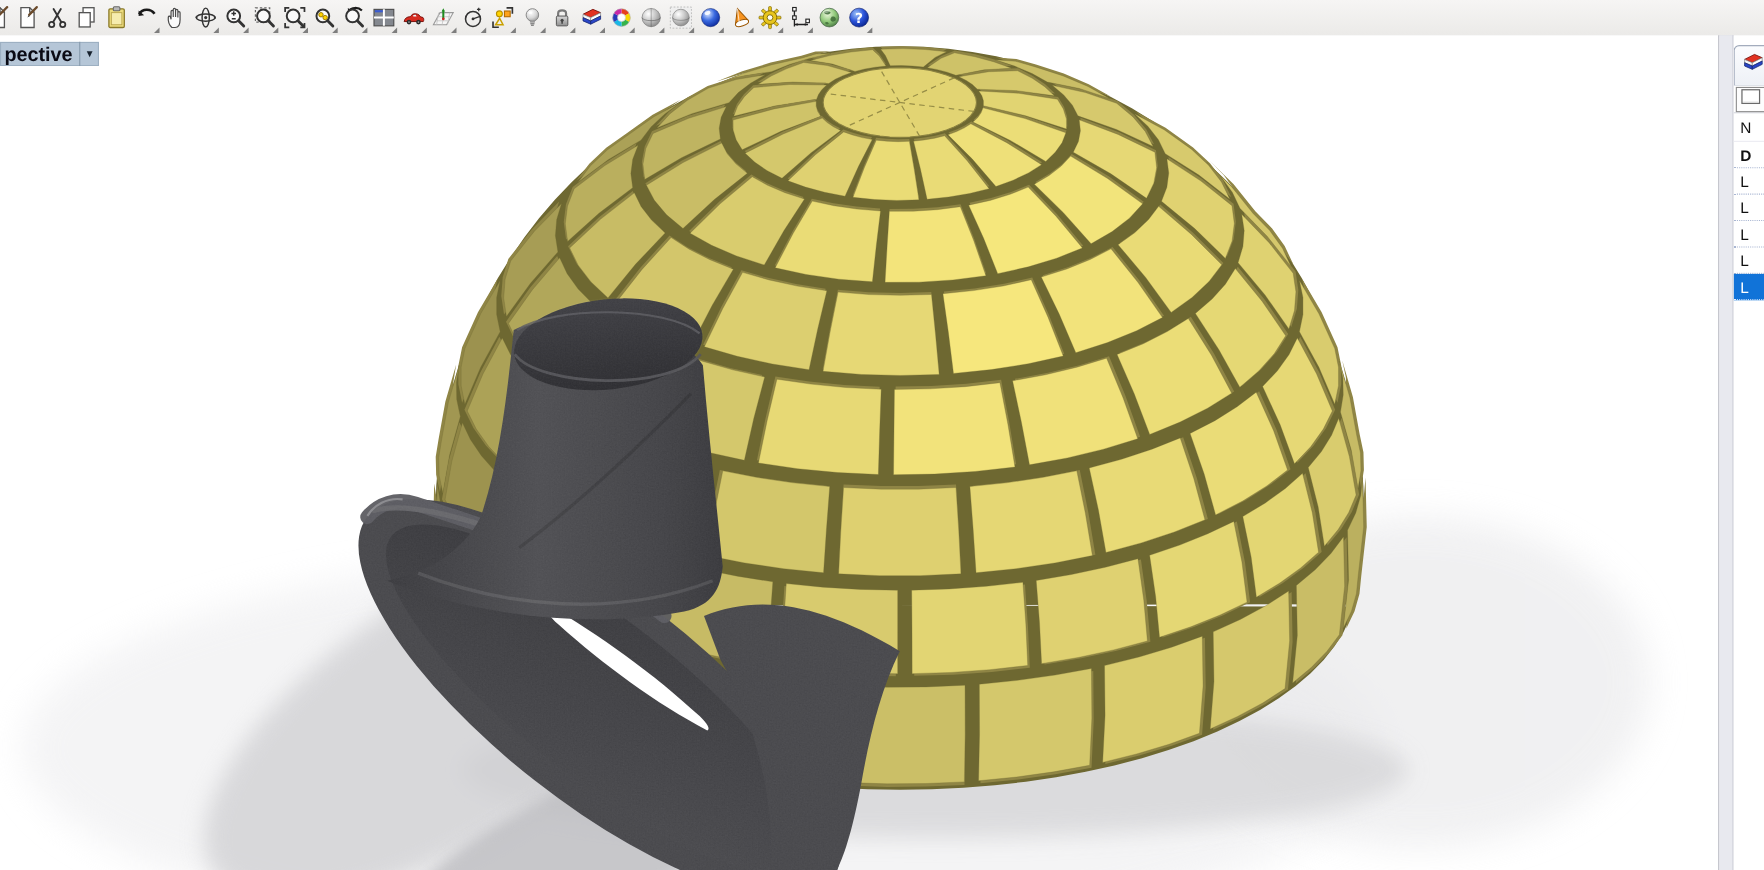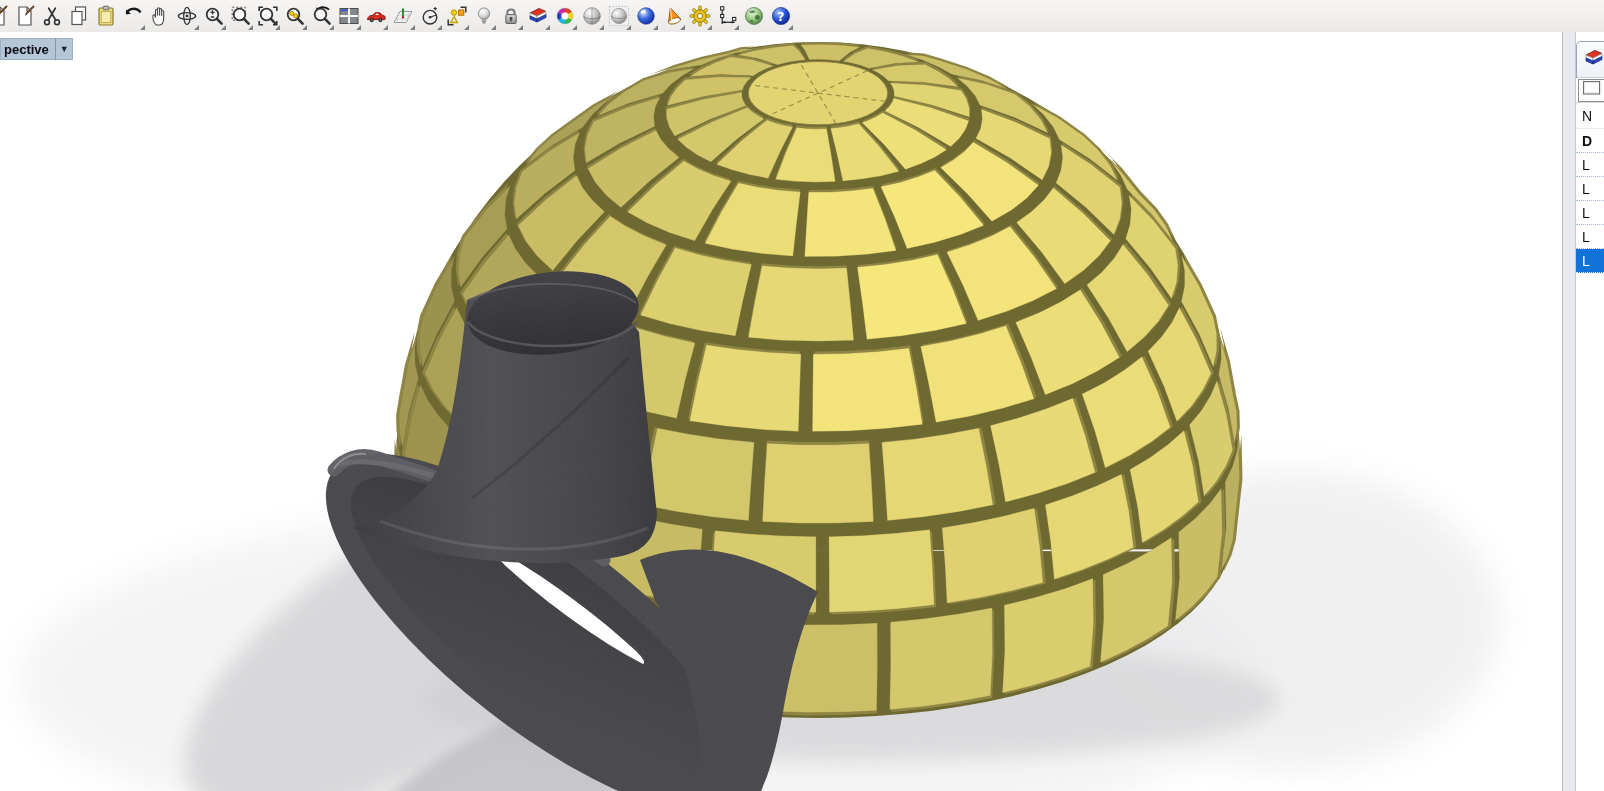--- a/index.html
+++ b/index.html
@@ -17,21 +17,21 @@
   .tbtn svg{width:24px;height:24px;flex:0 0 auto;}
   .fly{position:absolute;right:1px;bottom:1px;width:0;height:0;
     border-left:5px solid transparent;border-bottom:5px solid #7e7e7e;}
 
   
   .viewport{position:absolute;left:0;top:32px;width:1562px;bottom:0;background:#ffffff;
     border-right:1px solid #b9bac2;overflow:hidden;}
   .viewport svg.scene{position:absolute;left:0;top:0;}
   .vp-tab{position:absolute;left:0;top:6px;height:22px;display:flex;align-items:center;
     background:#b5c6d7;box-shadow:0 0 0 1px #9db0c2 inset;}
-  .vp-title{font-weight:bold;font-size:13px;color:#0a0a14;padding:0 6px 0 4px;letter-spacing:0;}
+  .vp-title{font-weight:bold;font-size:18px;color:#0a0a14;padding:0 6px 0 4px;letter-spacing:0;}
   .vp-menu{width:17px;height:22px;border-left:1px solid #8499ac;display:flex;align-items:center;
     justify-content:center;font-size:9px;color:#16202c;cursor:default;}
 
   
   .splitter{position:absolute;top:32px;bottom:0;left:1563px;width:12px;background:#e8e9ef;
     border-right:1px solid #c7c9d4;}
   .sidepanel{position:absolute;top:32px;bottom:0;left:1576px;width:28px;background:#ffffff;overflow:hidden;}
   .sp-inner{width:170px;}
   .sp-tab{margin-top:9px;width:44px;height:37px;border:1px solid #9aa4b6;border-bottom:1px solid #c9cfda;
     border-radius:5px 0 0 0;background:linear-gradient(#fbfcfe,#eef1f6);

